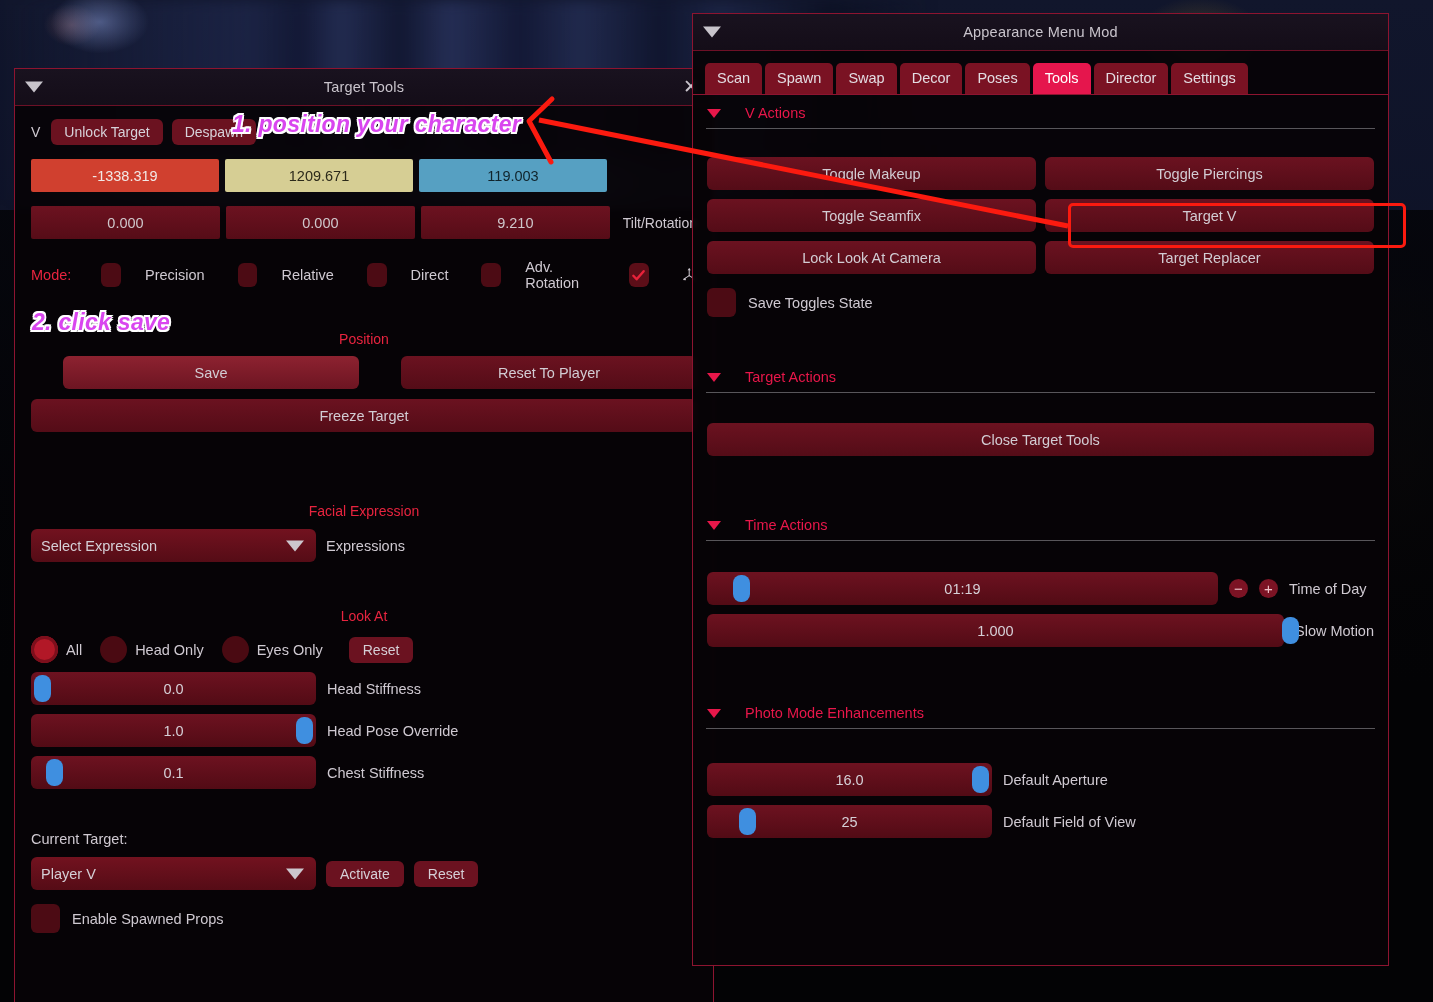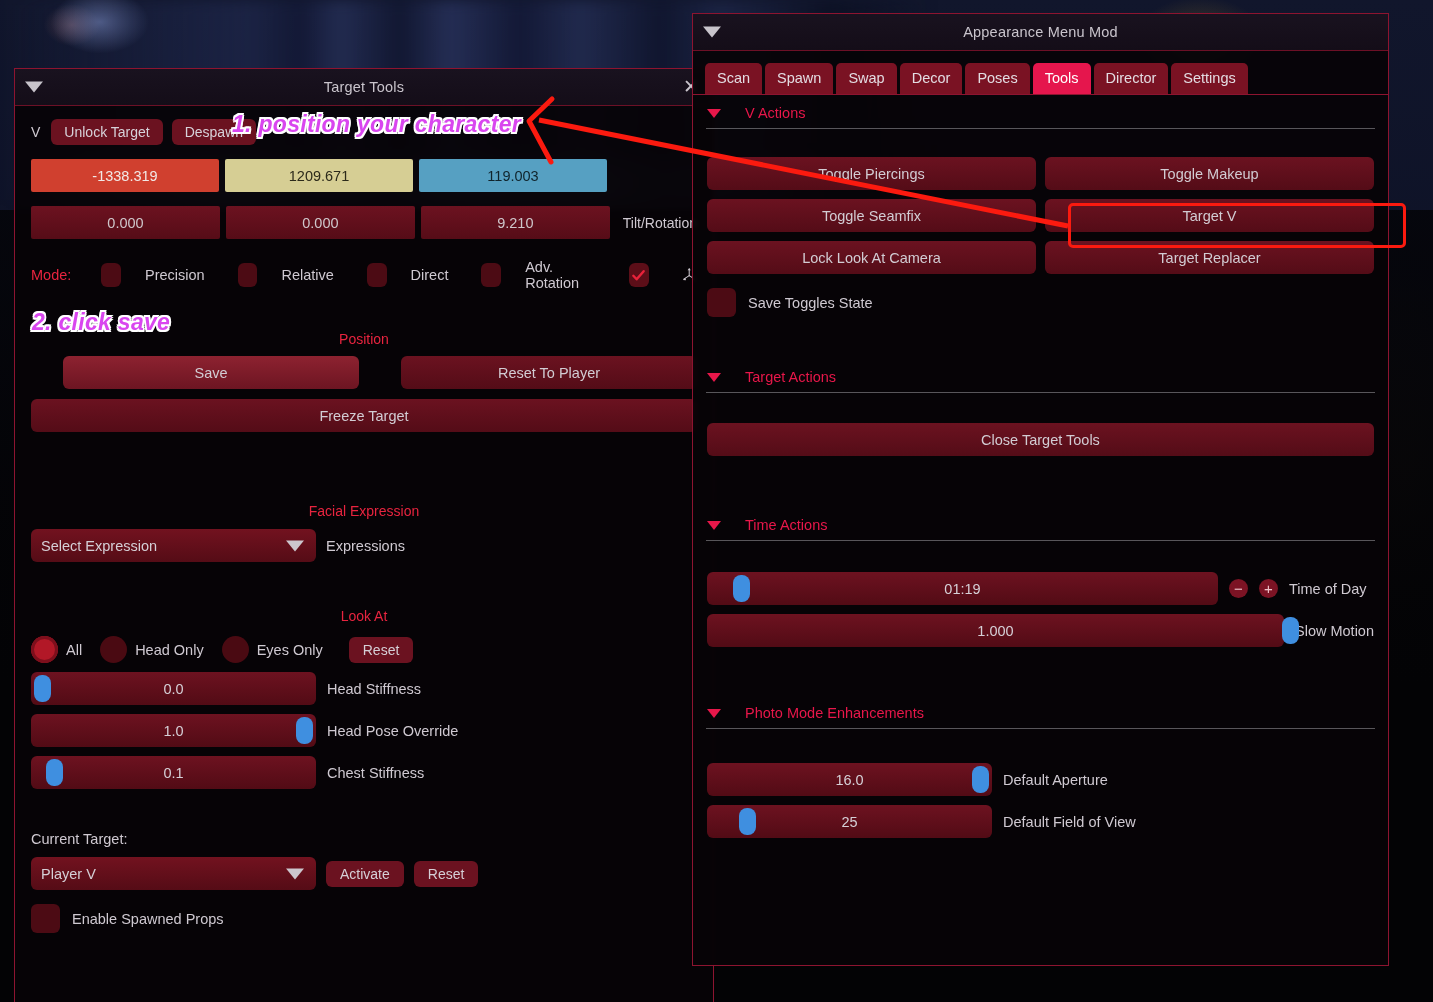--- a/index.html
+++ b/index.html
@@ -434,22 +434,22 @@
     </div>
 
     <div class="sec-head">
       <span class="sec-caret"></span>
       <span class="sec-title">V Actions</span>
     </div>
     <div class="sec-rule"></div>
 
     <div style="height:19px"></div>
     <div class="grid2">
+      <button class="dark-btn">Toggle Makeup</button>
       <button class="dark-btn">Toggle Piercings</button>
-      <button class="dark-btn">Toggle Makeup</button>
     </div>
     <div class="grid2">
       <button class="dark-btn">Toggle Seamfix</button>
       <button class="dark-btn">Target V</button>
     </div>
     <div class="grid2">
       <button class="dark-btn">Lock Look At Camera</button>
       <button class="dark-btn">Target Replacer</button>
     </div>
 

